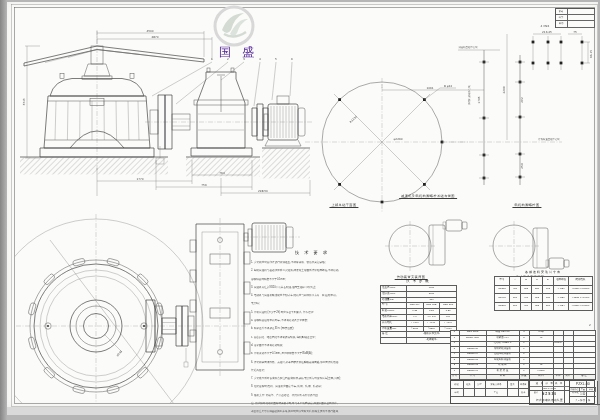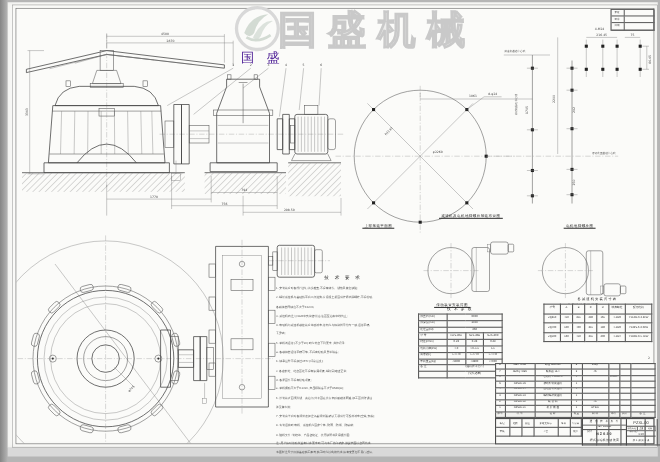--- a/index.html
+++ b/index.html
@@ -398,21 +398,20 @@
     </g>
   </svg>
 
   <div id="watermark">
     <svg id="wm-logo" width="44" height="44" viewBox="0 0 44 44">
       <circle cx="22" cy="22" r="19" fill="none" stroke="#d8d8d8" stroke-width="3"></circle>
       <path d="M10,26 Q16,10 32,9 Q22,14 19,26 Q15,32 10,26 Z" fill="#d3dbd3"></path>
       <path d="M18,30 Q26,14 36,15 Q28,19 25,29 Q22,34 18,30 Z" fill="#dce2dc"></path>
       <path d="M12,30 Q22,36 34,28" fill="none" stroke="#d3dbd3" stroke-width="2.5"></path>
     </svg>
-    <div id="wm-brand">国盛机械</div>
     <div id="wm-stamp">国 盛</div>
   </div>
 
   <div class="cap" style="left:344px;top:202.5px">上部基础平面图</div>
   <div class="cap" style="left:428px;top:193.5px">减速机及电机地脚螺栓基础布置图</div>
   <div class="cap" style="left:527px;top:203px">电机地脚螺栓图</div>
   <div class="cap" style="left:411px;top:275px">传动装置安装简图</div>
   <div class="cap" style="left:530px;top:275px">各减速机安装简图</div>
 
   <div id="notes-title">技 术 要 求</div>

